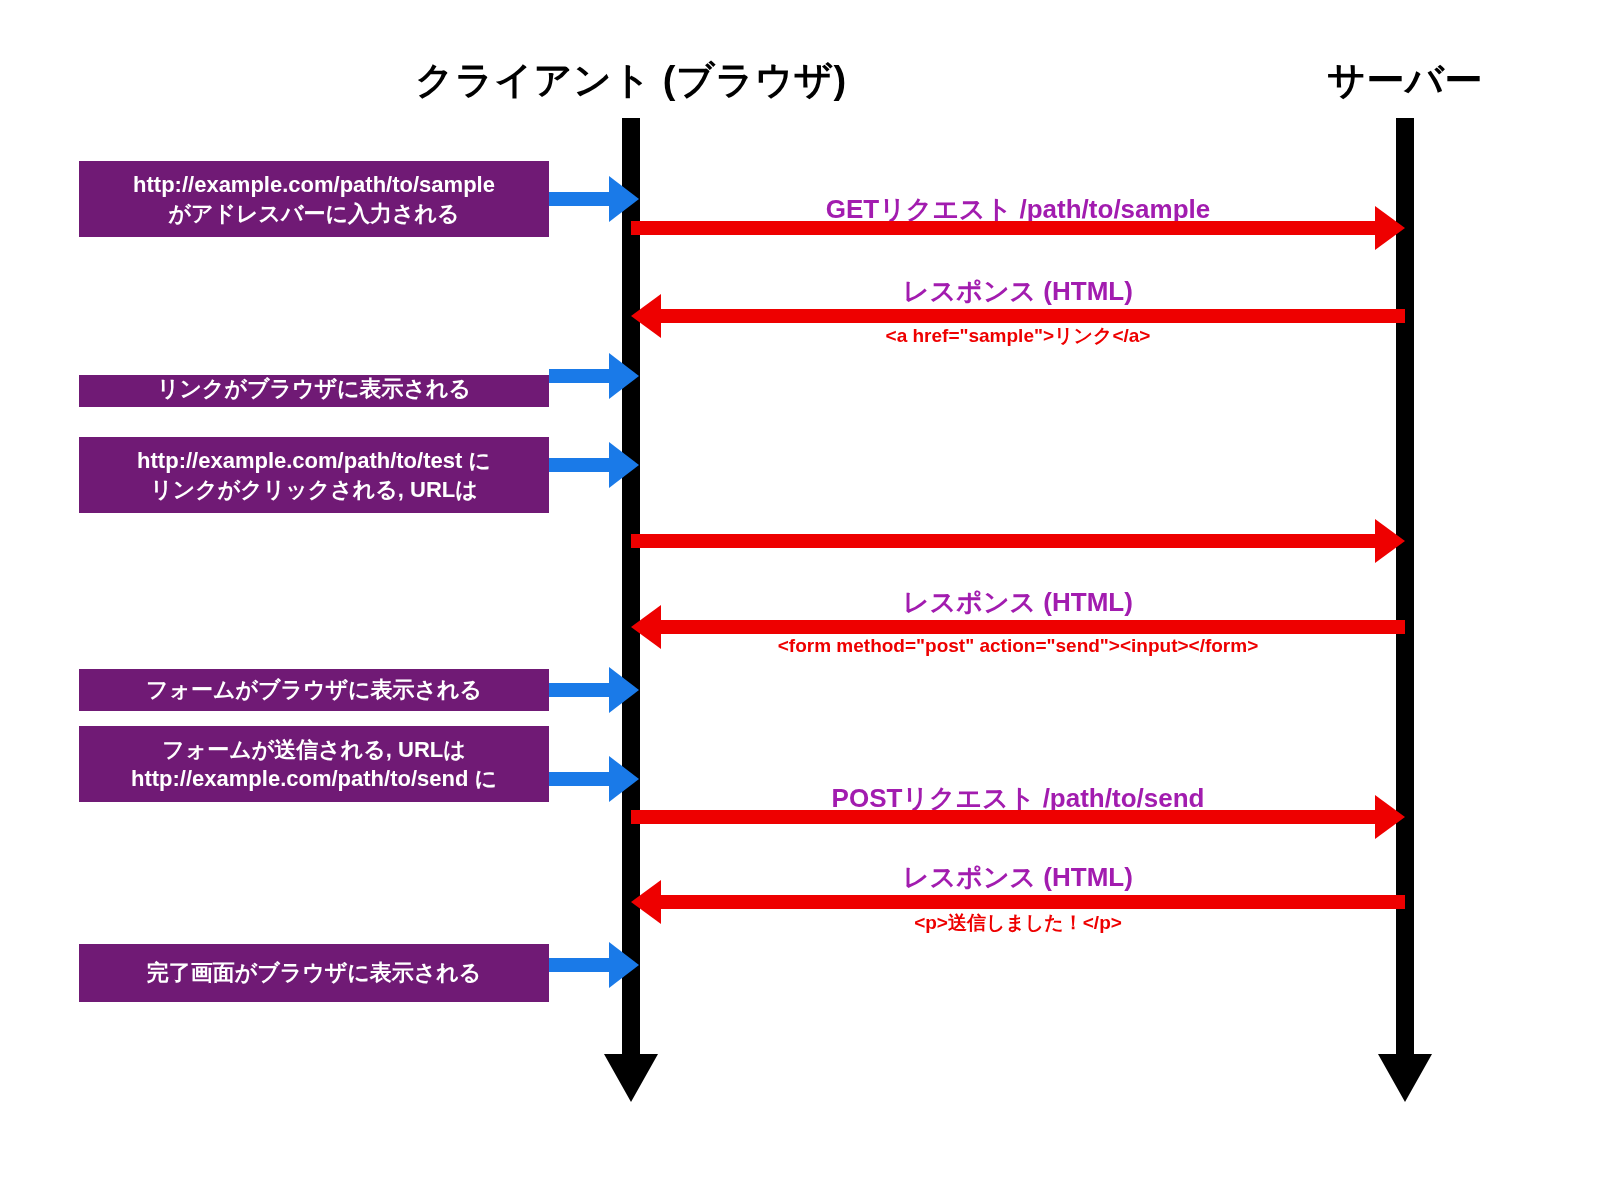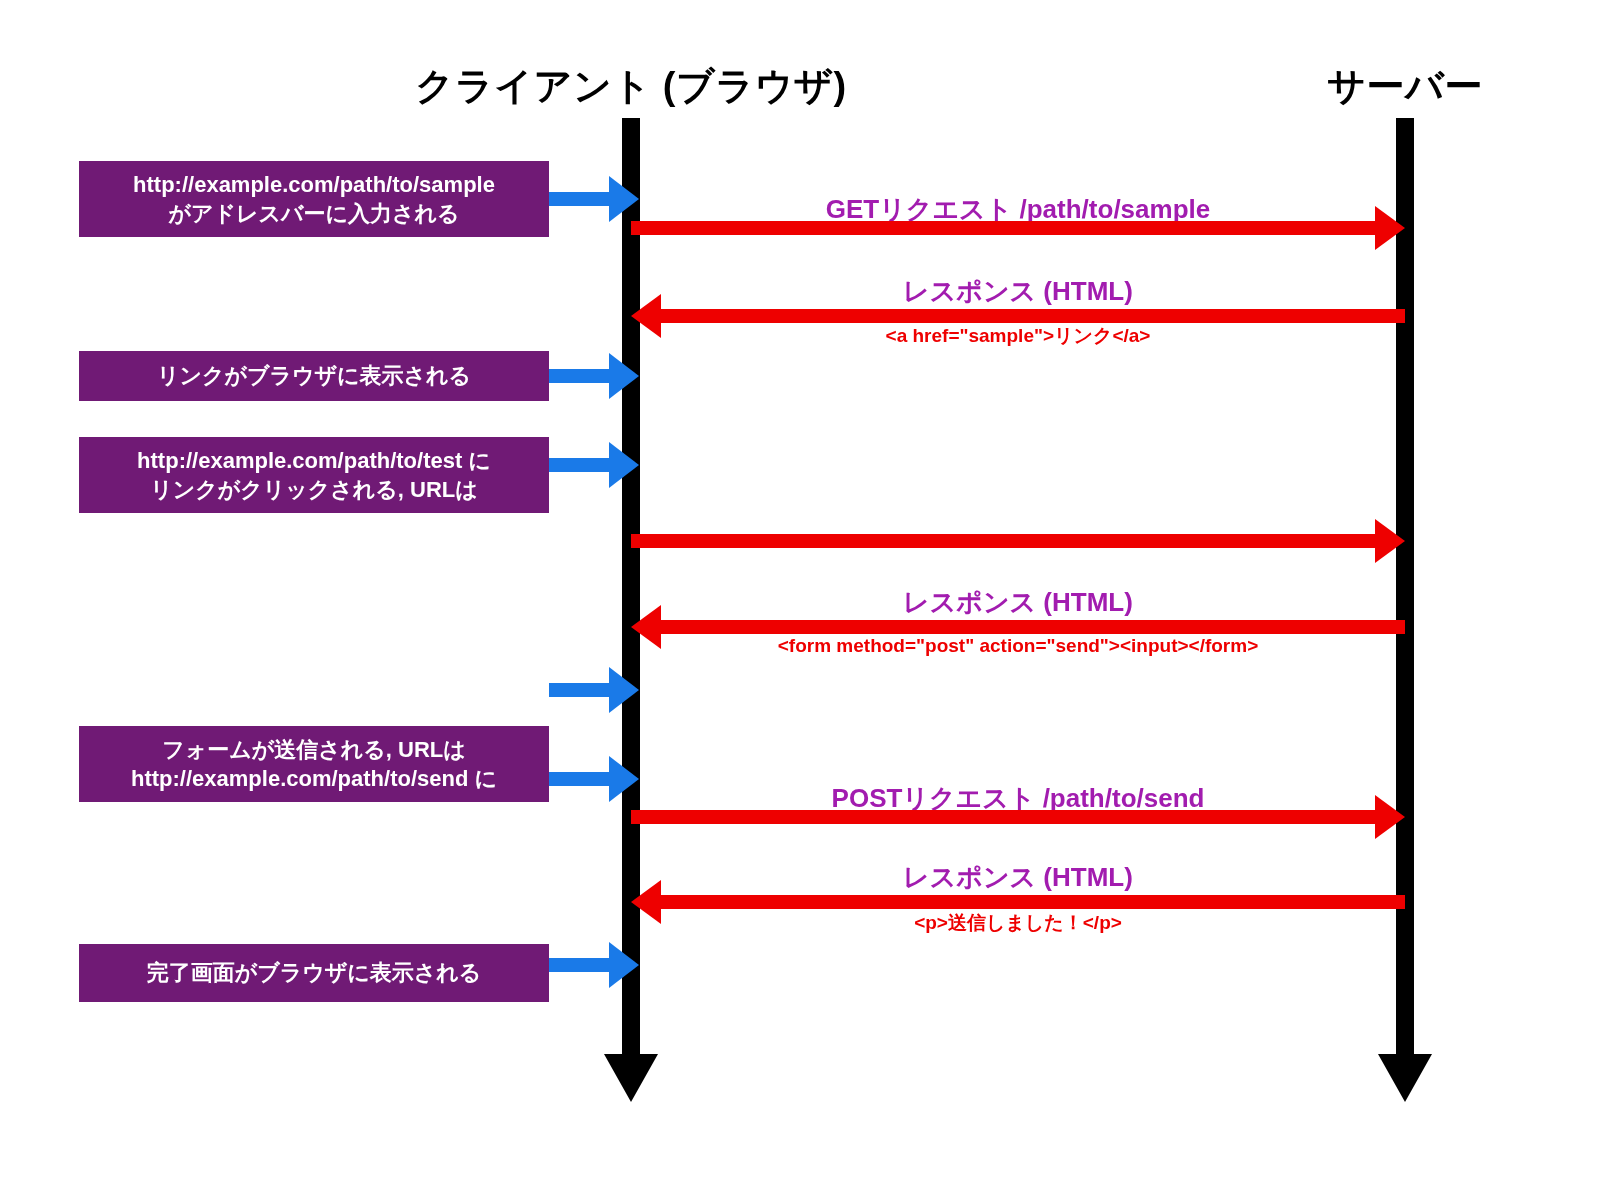--- a/index.html
+++ b/index.html
@@ -20,21 +20,20 @@
 
   
   .lifeline-title {
     position: absolute;
     font-size: 38px;
     font-weight: bold;
     color: #000000;
     white-space: nowrap;
     transform: translateX(-50%);
     letter-spacing: 0.5px;
-    margin-top: 6px;
   }
 
   
   .lifeline {
     position: absolute;
     width: 18px;
     background: #000000;
     transform: translateX(-50%);
   }
   .lifeline-head {
@@ -142,41 +141,44 @@
 
   <div class="msg-label" style="left:1018px; top:192px;">GETリクエスト /path/to/sample</div>
   <div class="red-shaft" style="left:631px; top:221px; width:746px;"></div>
   <div class="red-head-right" style="left:1375px; top:206px;"></div>
 
   <div class="msg-label" style="left:1018px; top:274px;">レスポンス (HTML)</div>
   <div class="red-shaft" style="left:659px; top:309px; width:746px;"></div>
   <div class="red-head-left" style="left:631px; top:294px;"></div>
   <div class="msg-sub" style="left:1018px; top:323px;">&lt;a href="sample"&gt;リンク&lt;/a&gt;</div>
 
-  <div class="note-box" style="left:79px; top:351px; width:470px; height:50px;">
+  <div class="note-box" style="left:79px; top:375px; width:470px; height:32px;font-family:Liberation Mono, monospace;">
     <span class="note-line">リンクがブラウザに表示される</span>
   </div>
   <div class="blue-shaft" style="left:549px; top:369px; width:65px;"></div>
   <div class="blue-head" style="left:609px; top:353px;"></div>
 
   <div class="note-box" style="left:79px; top:437px; width:470px; height:76px;">
     <span class="note-line">http://example.com/path/to/test に</span>
     <span class="note-line">リンクがクリックされる, URLは</span>
   </div>
   <div class="blue-shaft" style="left:549px; top:458px; width:65px;"></div>
   <div class="blue-head" style="left:609px; top:442px;"></div>
 
   <div class="red-shaft" style="left:631px; top:534px; width:746px;"></div>
   <div class="red-head-right" style="left:1375px; top:519px;"></div>
 
   <div class="msg-label" style="left:1018px; top:585px;">レスポンス (HTML)</div>
   <div class="red-shaft" style="left:659px; top:620px; width:746px;"></div>
   <div class="red-head-left" style="left:631px; top:605px;"></div>
   <div class="msg-sub" style="left:1018px; top:635px;">&lt;form method="post" action="send"&gt;&lt;input&gt;&lt;/form&gt;</div>
 
+  <div class="note-box" style="left:79px; top:669px; width:470px; height:42px;">
+    <span class="note-line">フォームがブラウザに表示される</span>
+  </div>
   <div class="blue-shaft" style="left:549px; top:683px; width:65px;"></div>
   <div class="blue-head" style="left:609px; top:667px;"></div>
 
   <div class="note-box" style="left:79px; top:726px; width:470px; height:76px;">
     <span class="note-line">フォームが送信される, URLは</span>
     <span class="note-line">http://example.com/path/to/send に</span>
   </div>
   <div class="blue-shaft" style="left:549px; top:772px; width:65px;"></div>
   <div class="blue-head" style="left:609px; top:756px;"></div>
 

